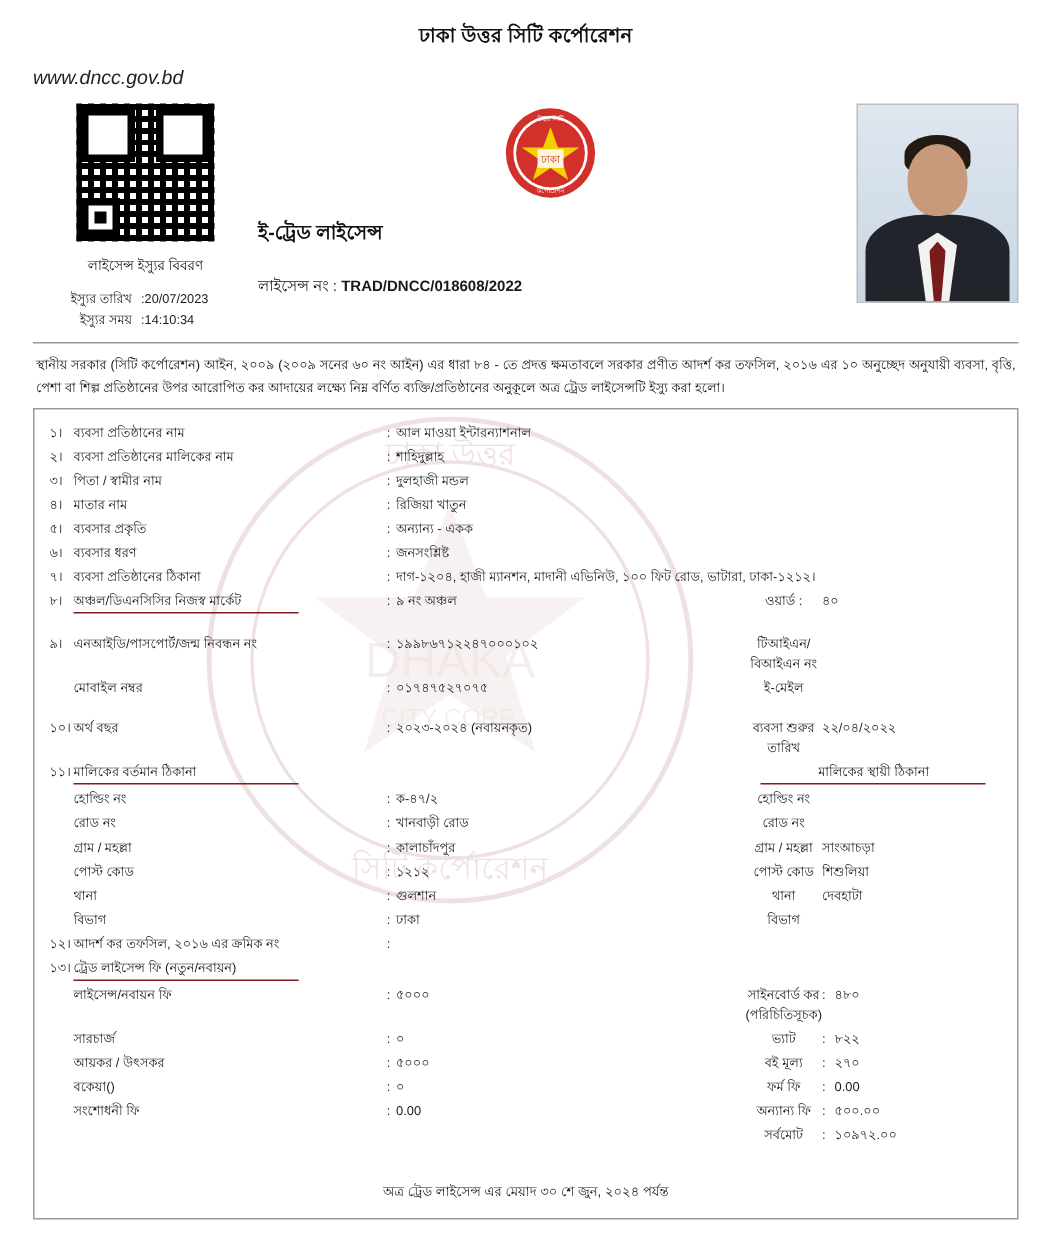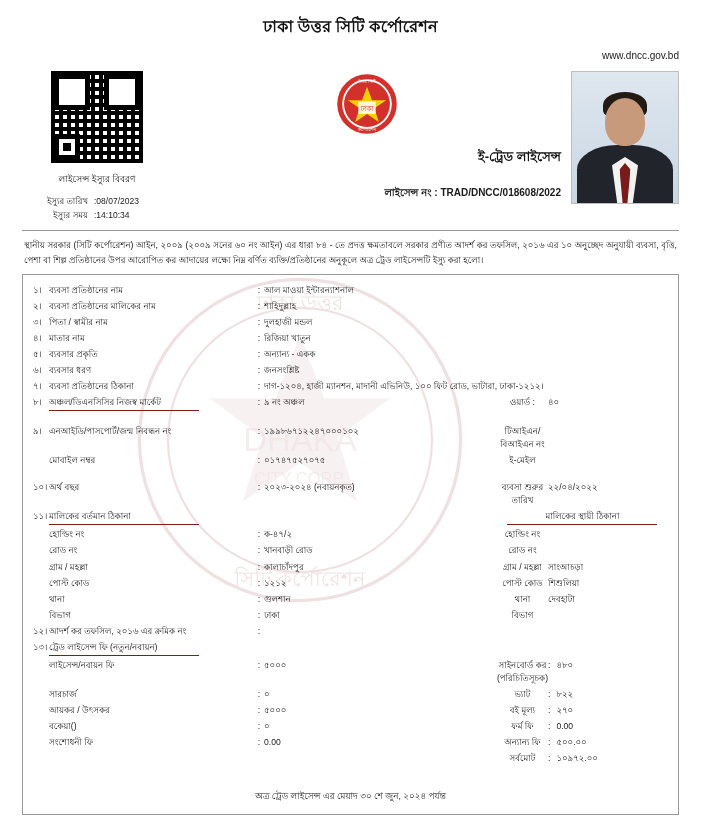--- a/index.html
+++ b/index.html
@@ -29,31 +29,32 @@
     pointer-events: none;
     z-index: 0;
   }
   .watermark svg { width: 100%; height: 100%; }
 
   .content { position: relative; z-index: 2; }
 
   
   .doc-title {
     text-align: center;
-    font-size: 16px;
+    font-size: 13px;
     font-weight: 700;
     color: #111;
     letter-spacing: .2px;
     margin-top: 4px;
   }
   .doc-url {
-    text-align: right;
-    font-size: 10px;
+    text-align: left;
+    font-size: 13px;
     color: #222;
     margin-top: 9px;
+    font-style: italic;
   }
 
   .header-row {
     display: flex;
     justify-content: space-between;
     align-items: flex-start;
     margin-top: 10px;
     position: relative;
     min-height: 150px;
   }
@@ -97,36 +98,36 @@
   .qr-meta-row {
     display: flex;
     line-height: 1.65;
   }
   .qr-meta-label { width: 72px; text-align: right; padding-right: 6px; }
   .qr-meta-val { width: 70px; text-align: left; }
 
   
   .center-block {
     flex: 1;
-    text-align: right;
+    text-align: left;
     padding-top: 2px;
   }
   .logo { width: 62px; height: 62px; margin: 0 auto; }
   .license-type {
     font-size: 13px;
     font-weight: 700;
     margin-top: 12px;
     color: #111;
   }
   .license-no {
     margin-top: 17px;
     font-size: 10px;
     font-weight: 700;
   }
-  .license-no .lbl { font-weight: 700; }
+  .license-no .lbl { font-weight: 400; }
   .license-no .val { font-weight: 700; }
 
   
   .photo-block { width: 118px; }
   .photo {
     width: 108px; height: 133px;
     border: 1px solid #bdbdbd;
     margin-left: auto;
     background: linear-gradient(#dfe7ef,#c9d6e4);
     position: relative;
@@ -237,21 +238,21 @@
     <div class="header-row">
 
       <div class="qr-block">
         <div class="qr-box">
           <span class="qr-eye"></span>
         </div>
         <div class="qr-caption">লাইসেন্স ইস্যুর বিবরণ</div>
         <div class="qr-meta">
           <div class="qr-meta-row">
             <span class="qr-meta-label">ইস্যুর তারিখ</span>
-            <span class="qr-meta-val">:08/07/2023</span>
+            <span class="qr-meta-val">:20/07/2023</span>
           </div>
           <div class="qr-meta-row">
             <span class="qr-meta-label">ইস্যুর সময়</span>
             <span class="qr-meta-val">:14:10:34</span>
           </div>
         </div>
       </div>
 
       <div class="center-block">
         <div class="logo">

